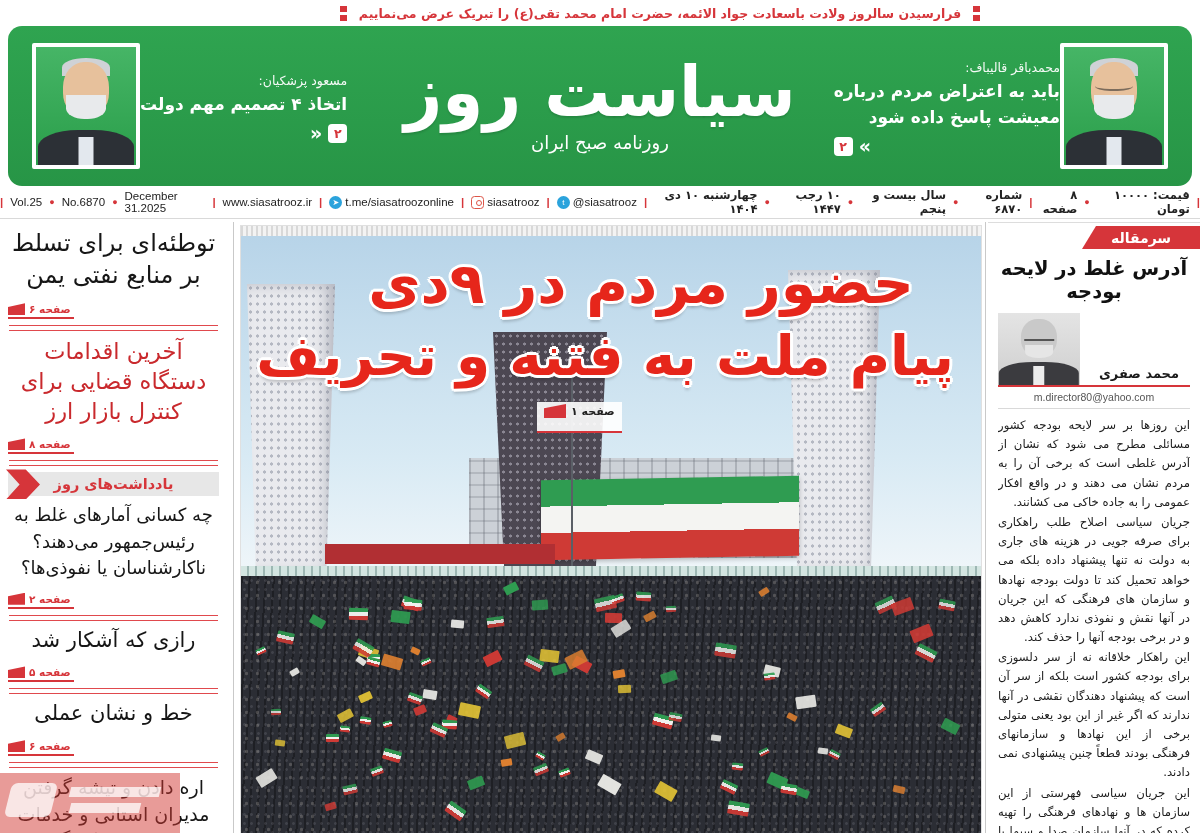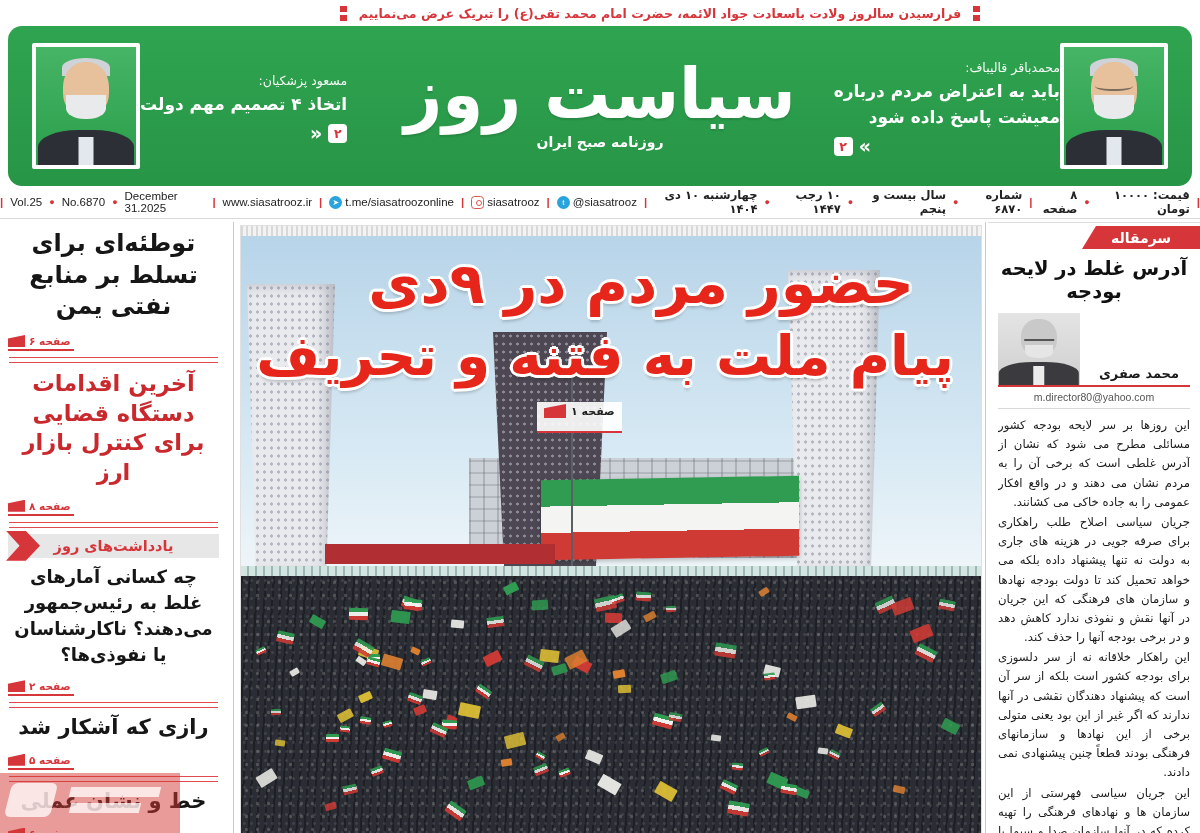--- a/index.html
+++ b/index.html
@@ -41,41 +41,41 @@
   .qpage{display:flex;align-items:center;gap:6px;margin-top:7px}
   .quote.qright .qpage{justify-content:flex-end}
   .pbadge{width:19px;height:19px;background:#fff;border-radius:4px;color:#d6353a;font-weight:bold;
       font-size:12.5px;display:flex;align-items:center;justify-content:center}
   .chev{color:#fff;font-size:19px;font-weight:bold;line-height:1}
 
   .logo{position:absolute;left:0;right:0;top:0;height:100%;display:flex;flex-direction:column;
       align-items:center;justify-content:center;pointer-events:none}
   .logo-title{color:#fff;font-size:66px;font-weight:bold;direction:rtl;line-height:1;
       transform:scaleY(1.05);text-shadow:0 2px 2px rgba(0,0,0,.12)}
-  .logo-sub{color:#fff;font-size:14px;font-weight:bold;direction:rtl;margin-top:6px}
+  .logo-sub{color:#fff;font-size:18px;font-weight:normal;direction:rtl;margin-top:6px}
 
   
   .info-bar{position:absolute;top:186px;left:0;right:0;height:32px;background:#fff;
       border-bottom:1px solid #d9d9d9;display:flex;align-items:center;justify-content:center;
       gap:7px;font-size:11.5px;color:#222;font-family:"Liberation Sans","DejaVu Sans",sans-serif}
   .rsep{color:#d6353a;font-weight:bold}
   .rdot{color:#d6353a;font-size:9px}
   .fa{direction:rtl;font-family:"DejaVu Sans",sans-serif;font-weight:bold;font-size:11.5px}
   .soc{display:inline-flex;align-items:center;gap:3px}
   .icon-tg,.icon-tw{width:13px;height:13px;border-radius:50%;background:#2ba3dc;display:inline-flex;
       align-items:center;justify-content:center;color:#fff;font-size:8px}
   .icon-ig{width:11px;height:11px;border:1.6px solid #dd5548;border-radius:3.5px;position:relative;display:inline-block}
   .icon-ig::after{content:"";position:absolute;left:50%;top:50%;width:4px;height:4px;margin:-2px 0 0 -2px;
       border:1.2px solid #dd5548;border-radius:50%}
 
   
   .vdiv{position:absolute;top:222px;bottom:0;width:1px;background:#c9c9c9}
   .left-col{position:absolute;left:0;top:220px;width:233px;box-sizing:border-box;
       padding:6px 14px 0 8px;direction:rtl;text-align:center}
-  .story-title{font-weight:bold;color:#161616;line-height:1.32;margin:2px 0 2px}
+  .story-title{font-weight:normal;color:#161616;line-height:1.32;margin:2px 0 2px}
   .t1{font-size:24px}
   .t2{font-size:22.5px;color:#c9292d}
   .t4{font-size:18px;line-height:1.45}
   .t5{font-size:21px}.t6{font-size:21px}
   .t7{font-size:19px;line-height:1.4}
   .marker-row{text-align:left;direction:ltr;margin:9px 0 2px}
   .page-marker{display:inline-flex;align-items:center;gap:4px;border-bottom:2px solid #d6353a;
       padding:0 3px 2px 0}
   .pm-flag{width:17px;height:12px;background:#d6353a;clip-path:polygon(0 30%,100% 0,100% 100%,0 100%)}
   .pm-label{color:#d6353a;font-size:10.5px;font-weight:bold;direction:rtl}

